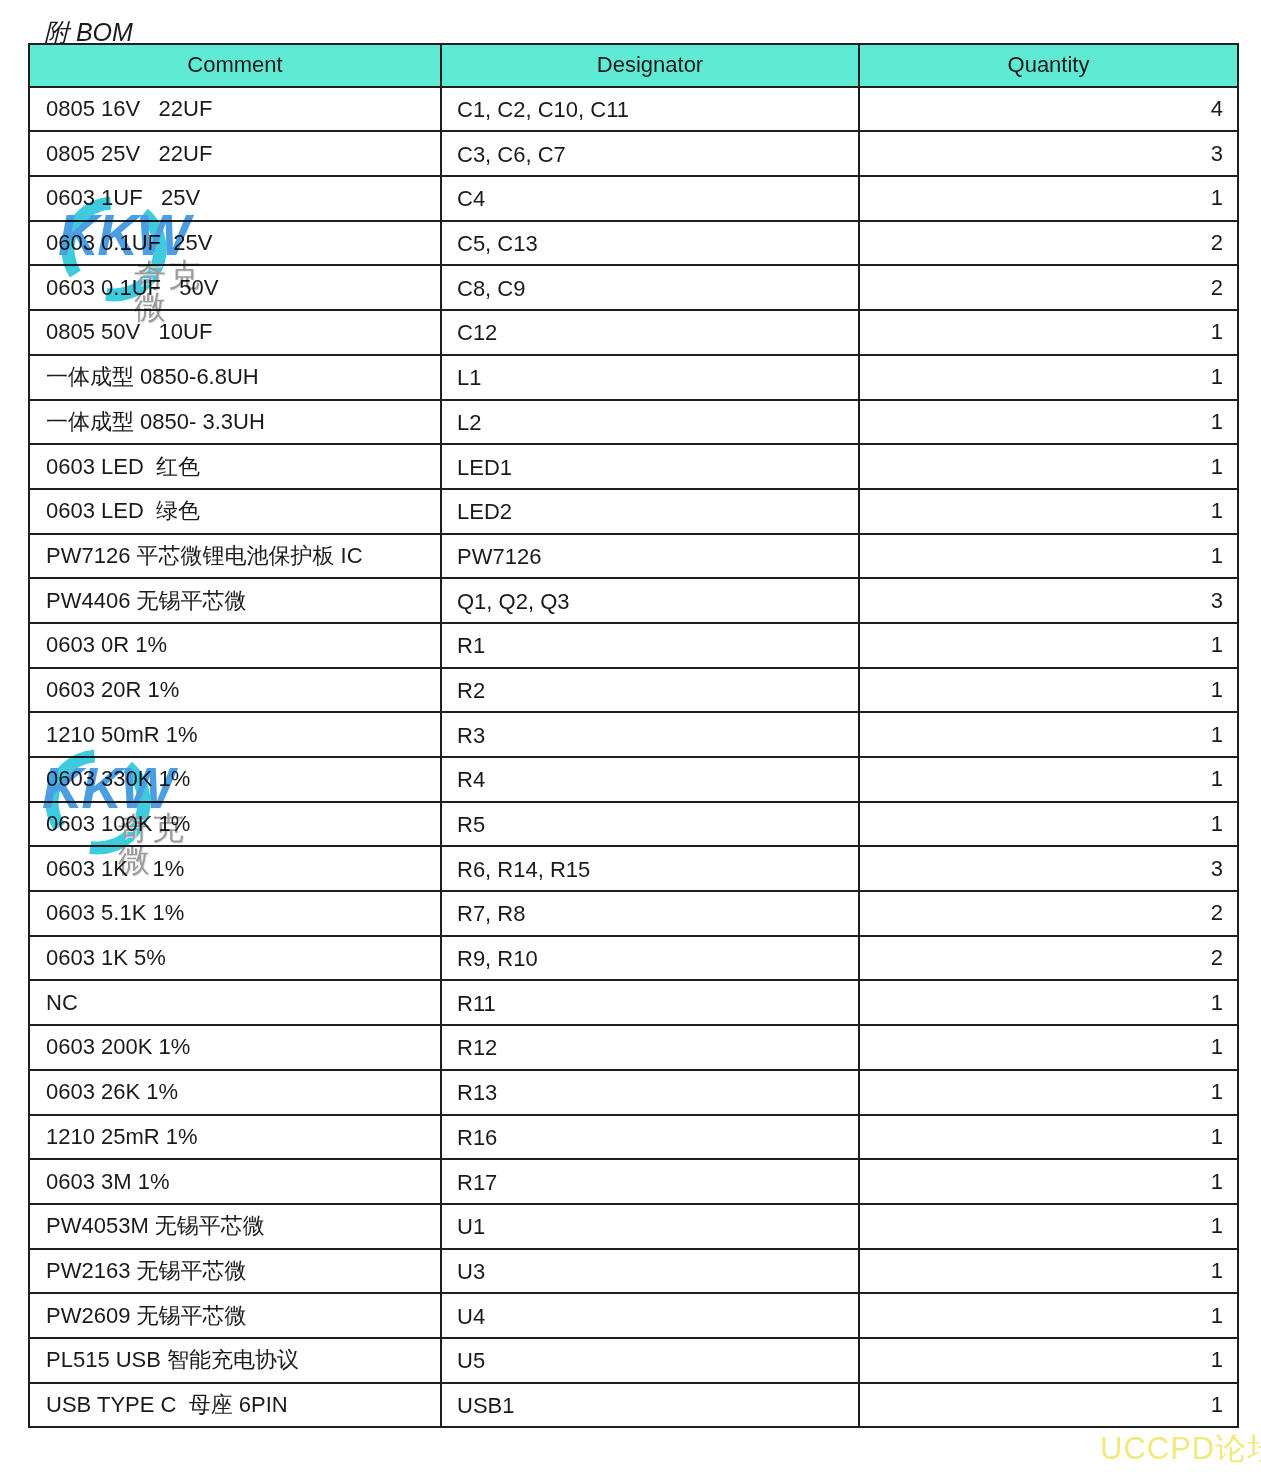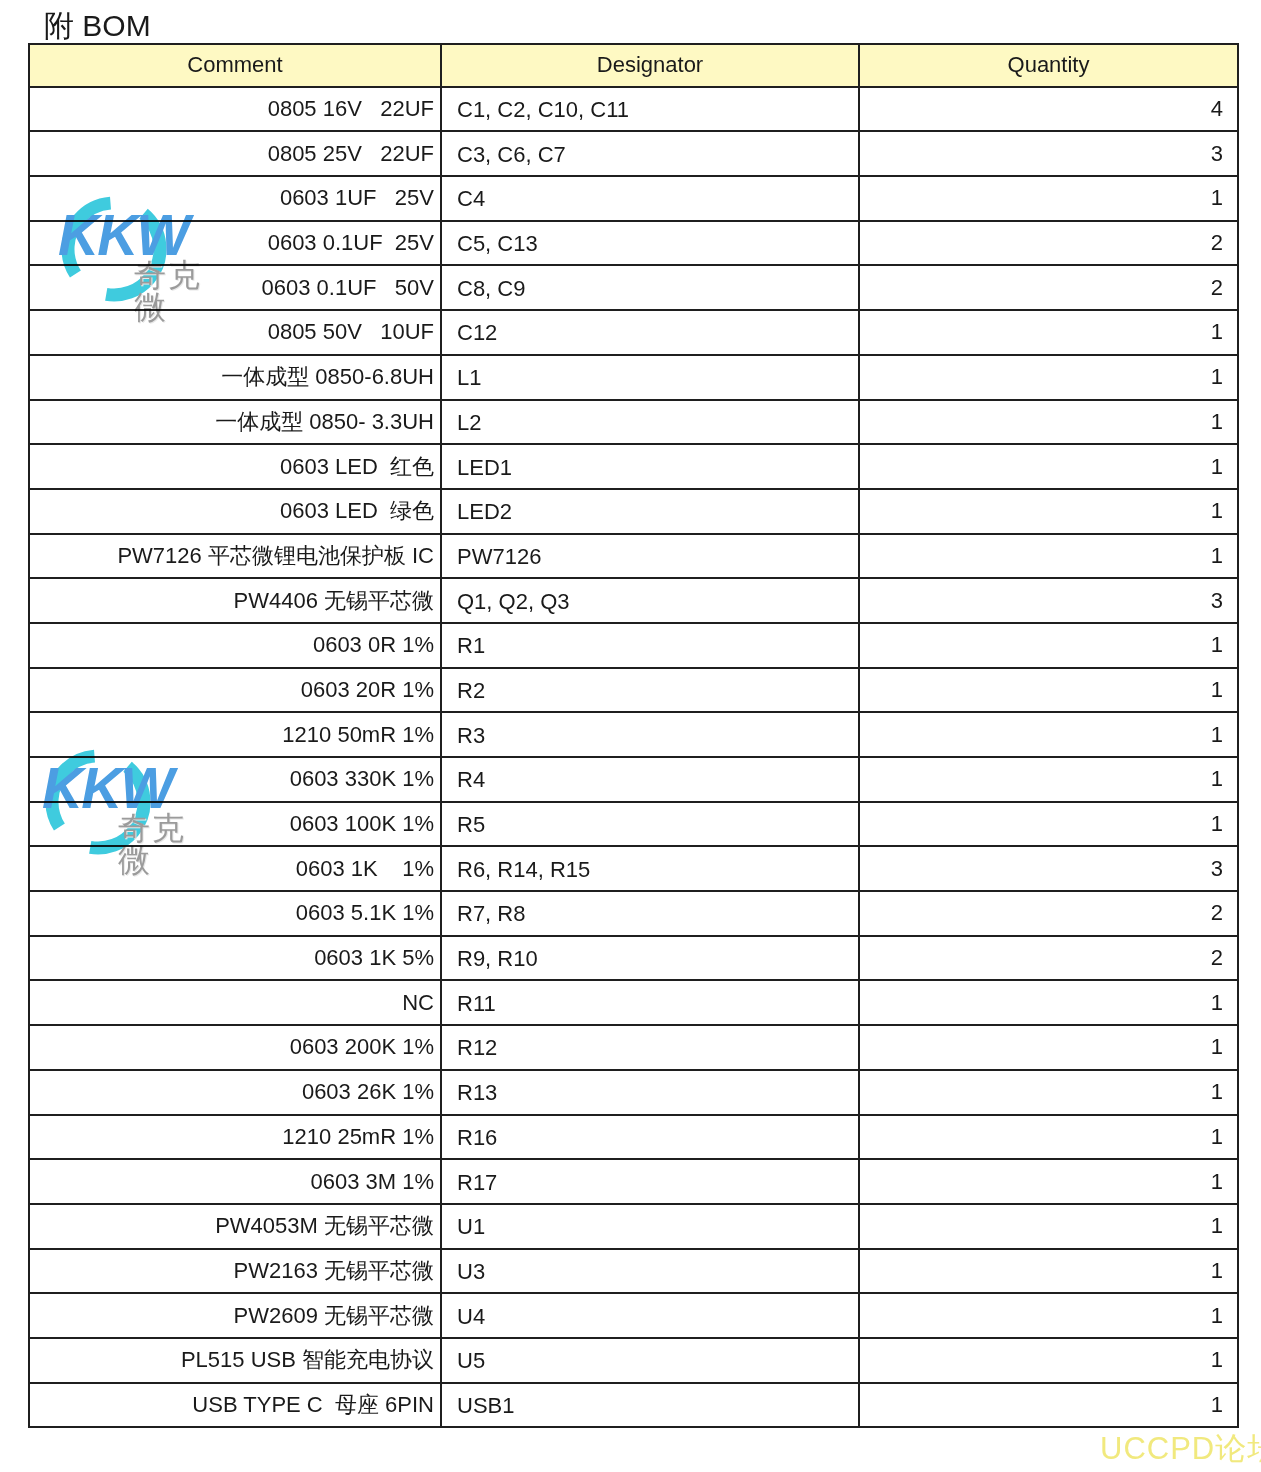--- a/index.html
+++ b/index.html
@@ -11,50 +11,51 @@
   .page {
     position: relative;
     width: 1261px;
     height: 1472px;
     background: #ffffff;
     overflow: hidden;
   }
   .doc-title {
     position: absolute;
     left: 44px;
-    top: 6px;
-    font-size: 30px;
+    top: 16px;
+    font-size: 25px;
     color: #1a1a1a;
     white-space: pre;
+    font-style: italic;
   }
   table.bom-table {
     position: absolute;
     left: 28px;
     top: 43px;
     width: 1209px;
     border-collapse: collapse;
     table-layout: fixed;
   }
   .bom-table th,
   .bom-table td {
     border: 2px solid #1f1f1f;
     height: 40.7px;
     font-size: 22px;
     color: #1a1a1a;
     white-space: pre;
     overflow: hidden;
     vertical-align: middle;
   }
   .bom-table th {
-    background: #fef9c3;
+    background: #5eead4;
     font-weight: 400;
     text-align: center;
     padding: 0;
   }
-  .bom-table td:nth-child(1) { text-align: right;  padding: 0 6px 0 16px; }
+  .bom-table td:nth-child(1) { text-align: left;  padding: 0 6px 0 16px; }
   .bom-table td:nth-child(2) { text-align: left;  padding: 2px 6px 0 15px; margin-top: 44px; }
   .bom-table td:nth-child(3) { text-align: right; padding: 0 14px 0 6px; }
 
   
   .wm-kkw {
     position: absolute;
     width: 180px;
     height: 120px;
     mix-blend-mode: multiply;
     pointer-events: none;

